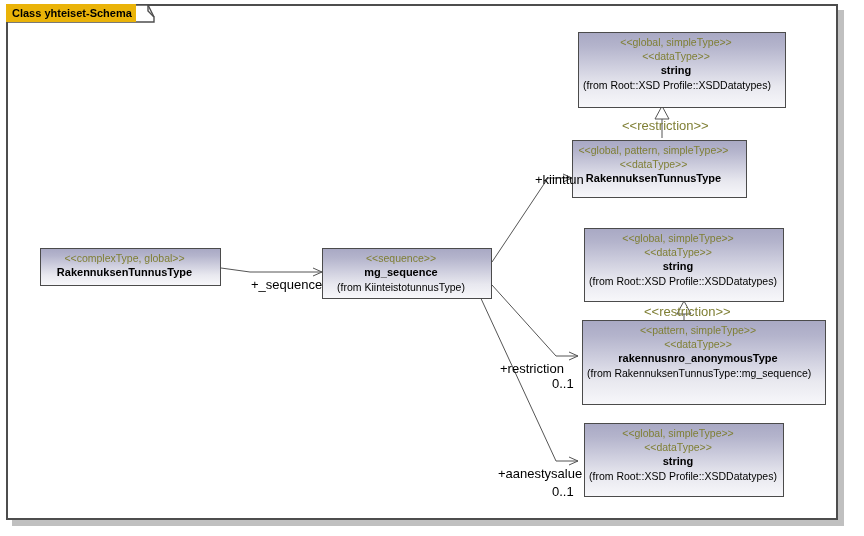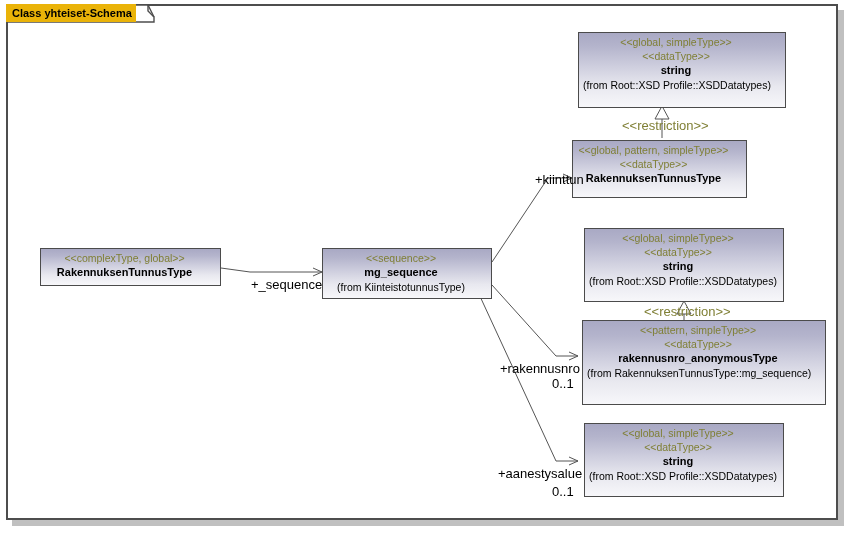--- a/index.html
+++ b/index.html
@@ -216,21 +216,21 @@
 
 <div class="edge-label stereo" style="left:644px; top:304px;">&lt;&lt;restriction&gt;&gt;</div>
 
 <div class="uml-box" style="left:582px; top:320px; width:244px; height:85px;">
   <div class="stereotype">&lt;&lt;pattern, simpleType&gt;&gt;</div>
   <div class="stereotype">&lt;&lt;dataType&gt;&gt;</div>
   <div class="classname">rakennusnro_anonymousType</div>
   <div class="fromtext">(from RakennuksenTunnusType::mg_sequence)</div>
 </div>
 
-<div class="edge-label" style="left:500px; top:361px;">+rakennusnro</div>
+<div class="edge-label" style="left:500px; top:361px;">+restriction</div>
 <div class="edge-label mult" style="left:552px; top:376px;">0..1</div>
 
 <div class="uml-box" style="left:584px; top:423px; width:200px; height:74px;">
   <div class="stereotype">&lt;&lt;global, simpleType&gt;&gt;</div>
   <div class="stereotype">&lt;&lt;dataType&gt;&gt;</div>
   <div class="classname">string</div>
   <div class="fromtext">(from Root::XSD Profile::XSDDatatypes)</div>
 </div>
 
 <div class="edge-label" style="left:498px; top:466px;">+aanestysalue</div>

